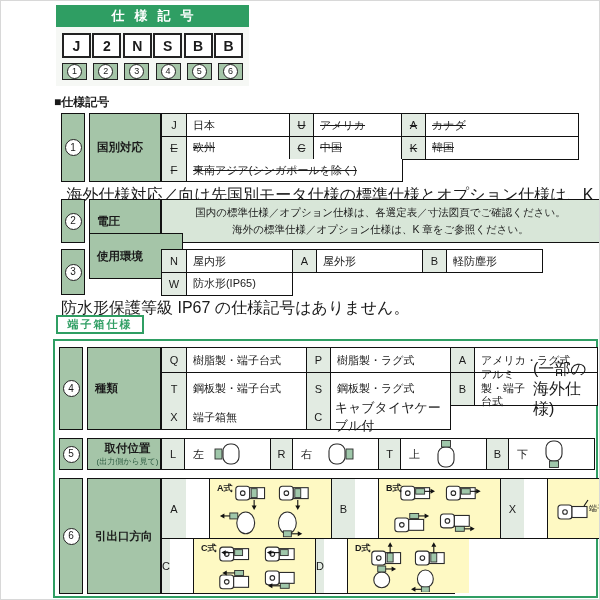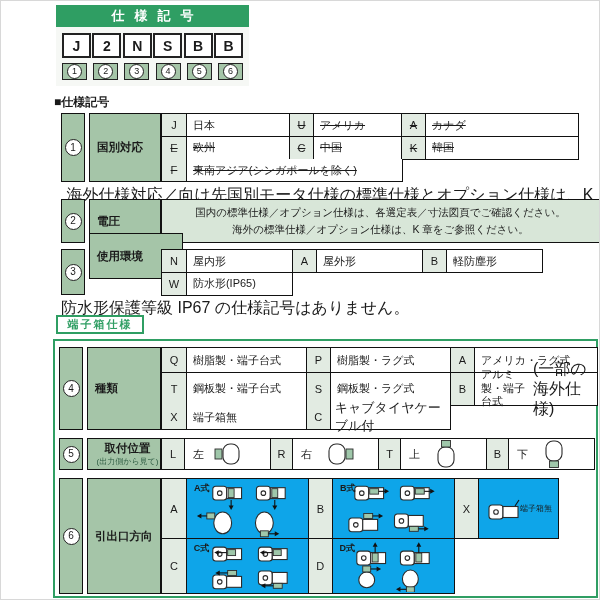--- a/index.html
+++ b/index.html
@@ -45,21 +45,21 @@
 
   .vcontent{background:var(--notebg);font-size:10.5px;line-height:1.65;padding:3px 8px;display:flex;flex-direction:column;justify-content:center;}
 
   .tbox-title{position:absolute;left:55px;top:314px;width:88px;height:19px;border:2px solid var(--green);color:var(--green);background:#fff;font-size:11px;font-weight:700;letter-spacing:2px;display:flex;align-items:center;justify-content:center;box-sizing:border-box;}
   .tbsection{position:absolute;left:52px;top:338px;width:545px;height:259px;border:2px solid var(--green);box-sizing:border-box;}
 
   .sub{font-size:8px;font-weight:400;color:#2e5c42;}
 
   .mcell{display:flex;align-items:center;gap:9px;padding-left:8px;font-size:11px;background:#fff;}
 
-  .quad{position:relative;background:#0ea5e9;}
+  .quad{position:relative;background:#fef9c3;margin-left:23px;}
   .quad-label{position:absolute;left:7px;top:3px;font-size:9px;font-weight:600;}
   .xcaption{position:absolute;right:6px;top:24px;font-size:8px;}
 
   
   .mo{fill:#fff;stroke:#2b2b2b;stroke-width:1.1;}
   .tb{fill:#9fc7aa;stroke:#2b2b2b;stroke-width:0.9;}
   .ar{stroke:#111;stroke-width:1.1;fill:none;}
   .ah{fill:#111;stroke:none;}
 </style>
 </head>

